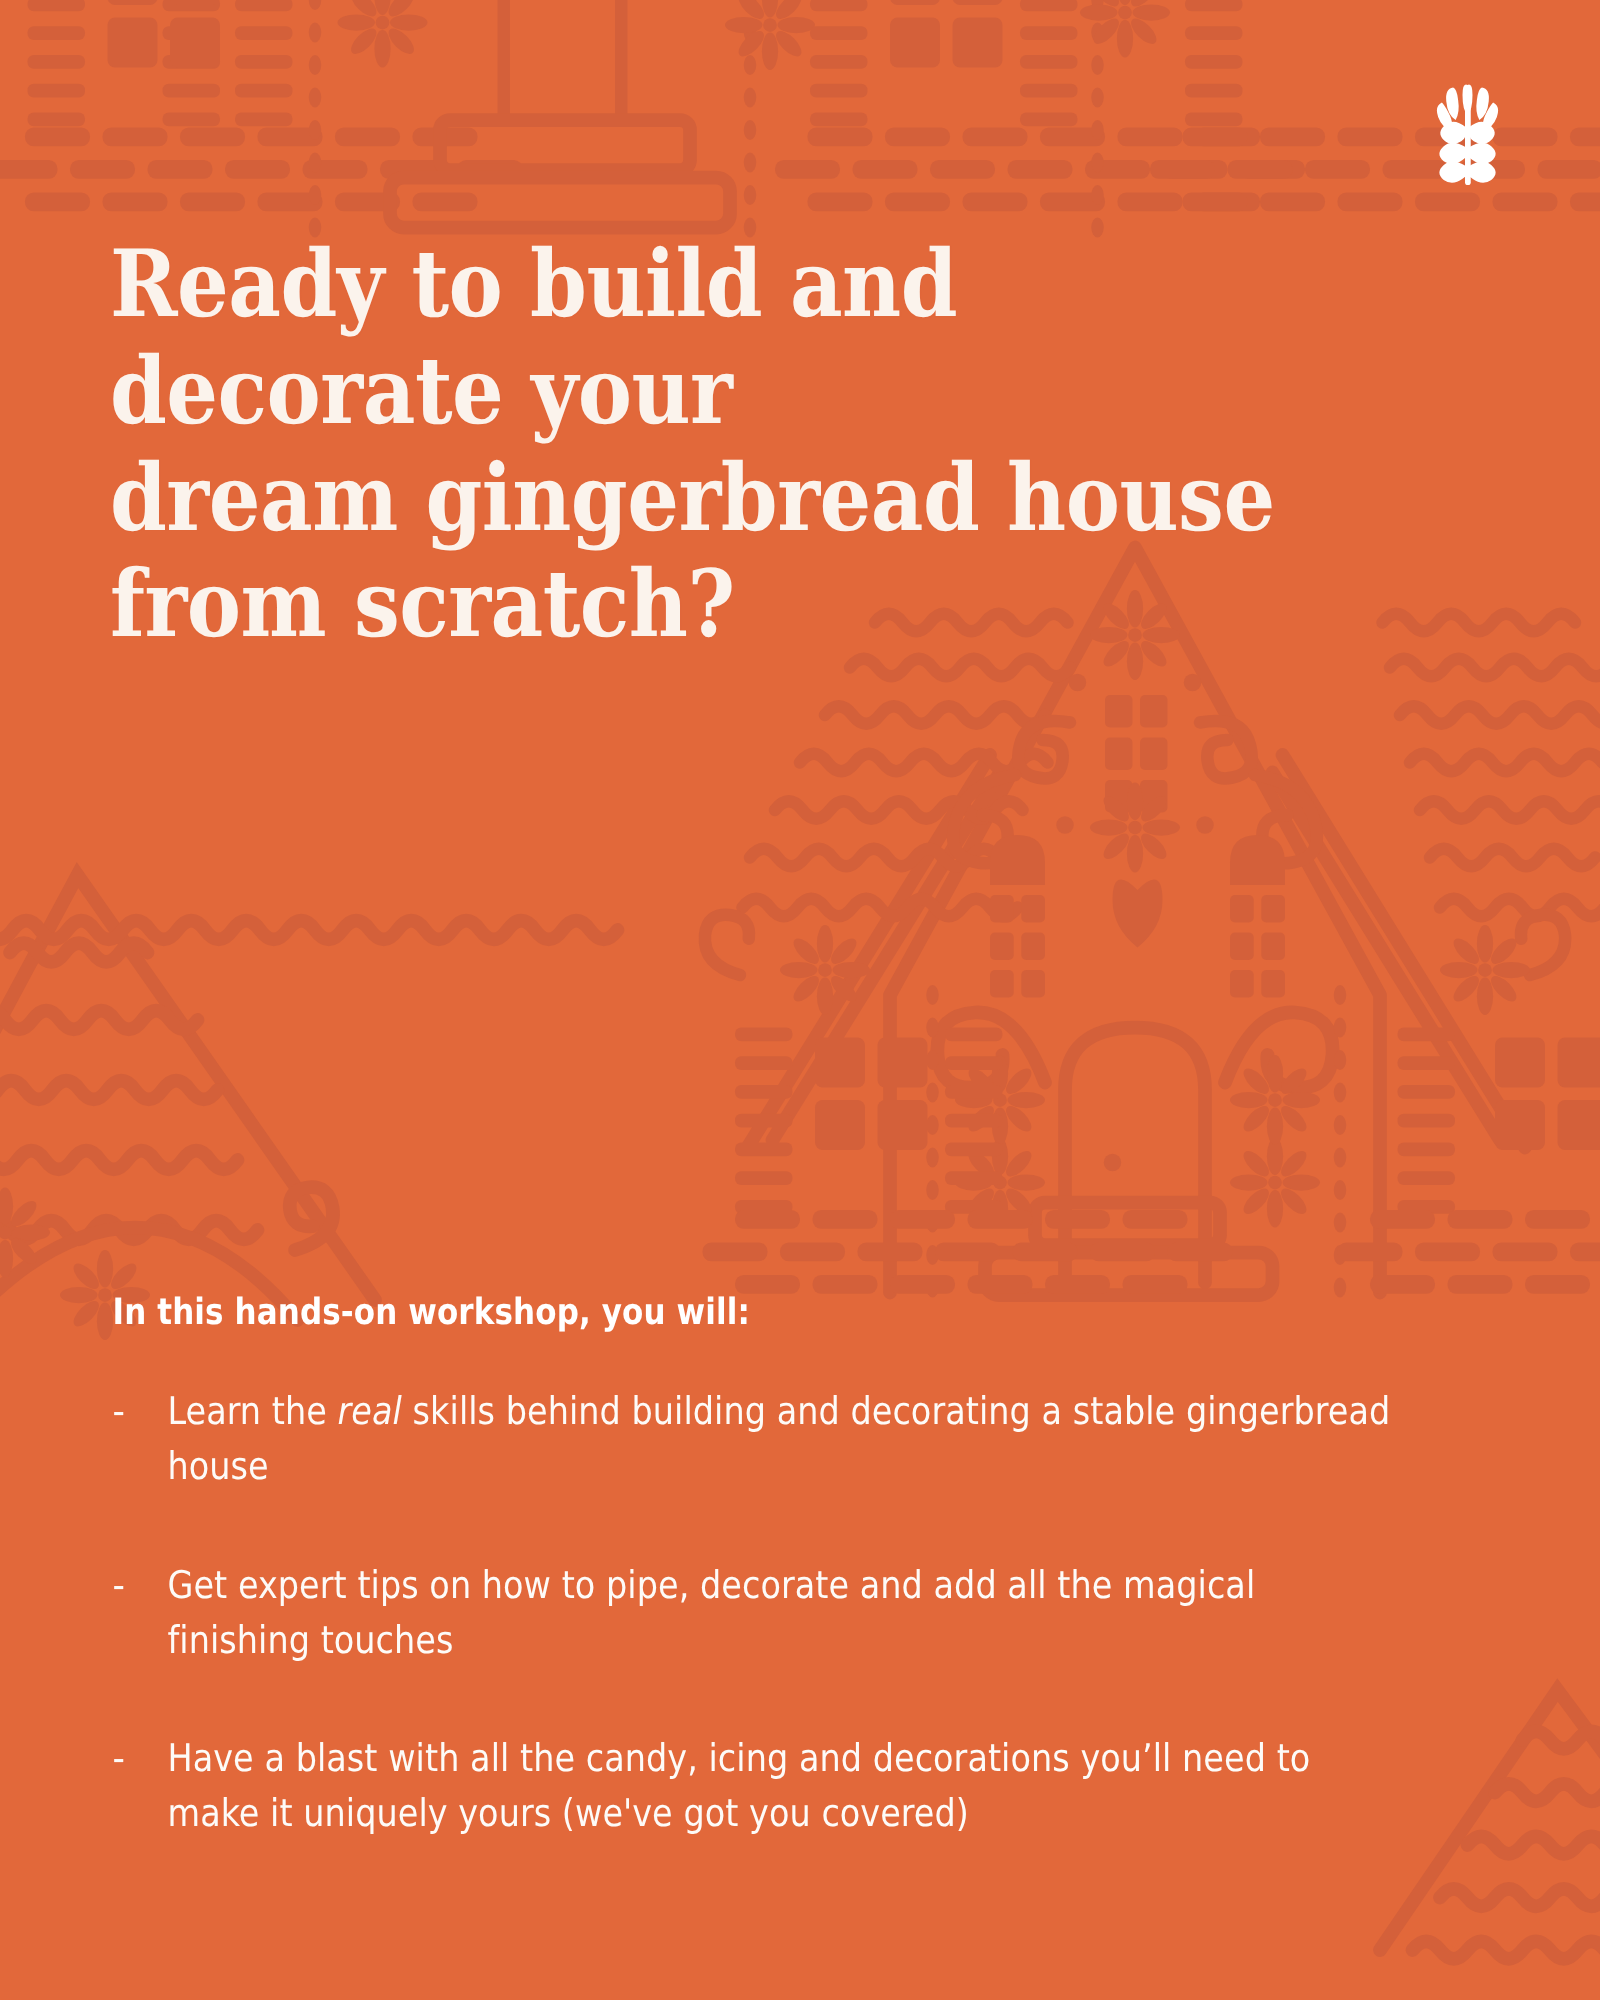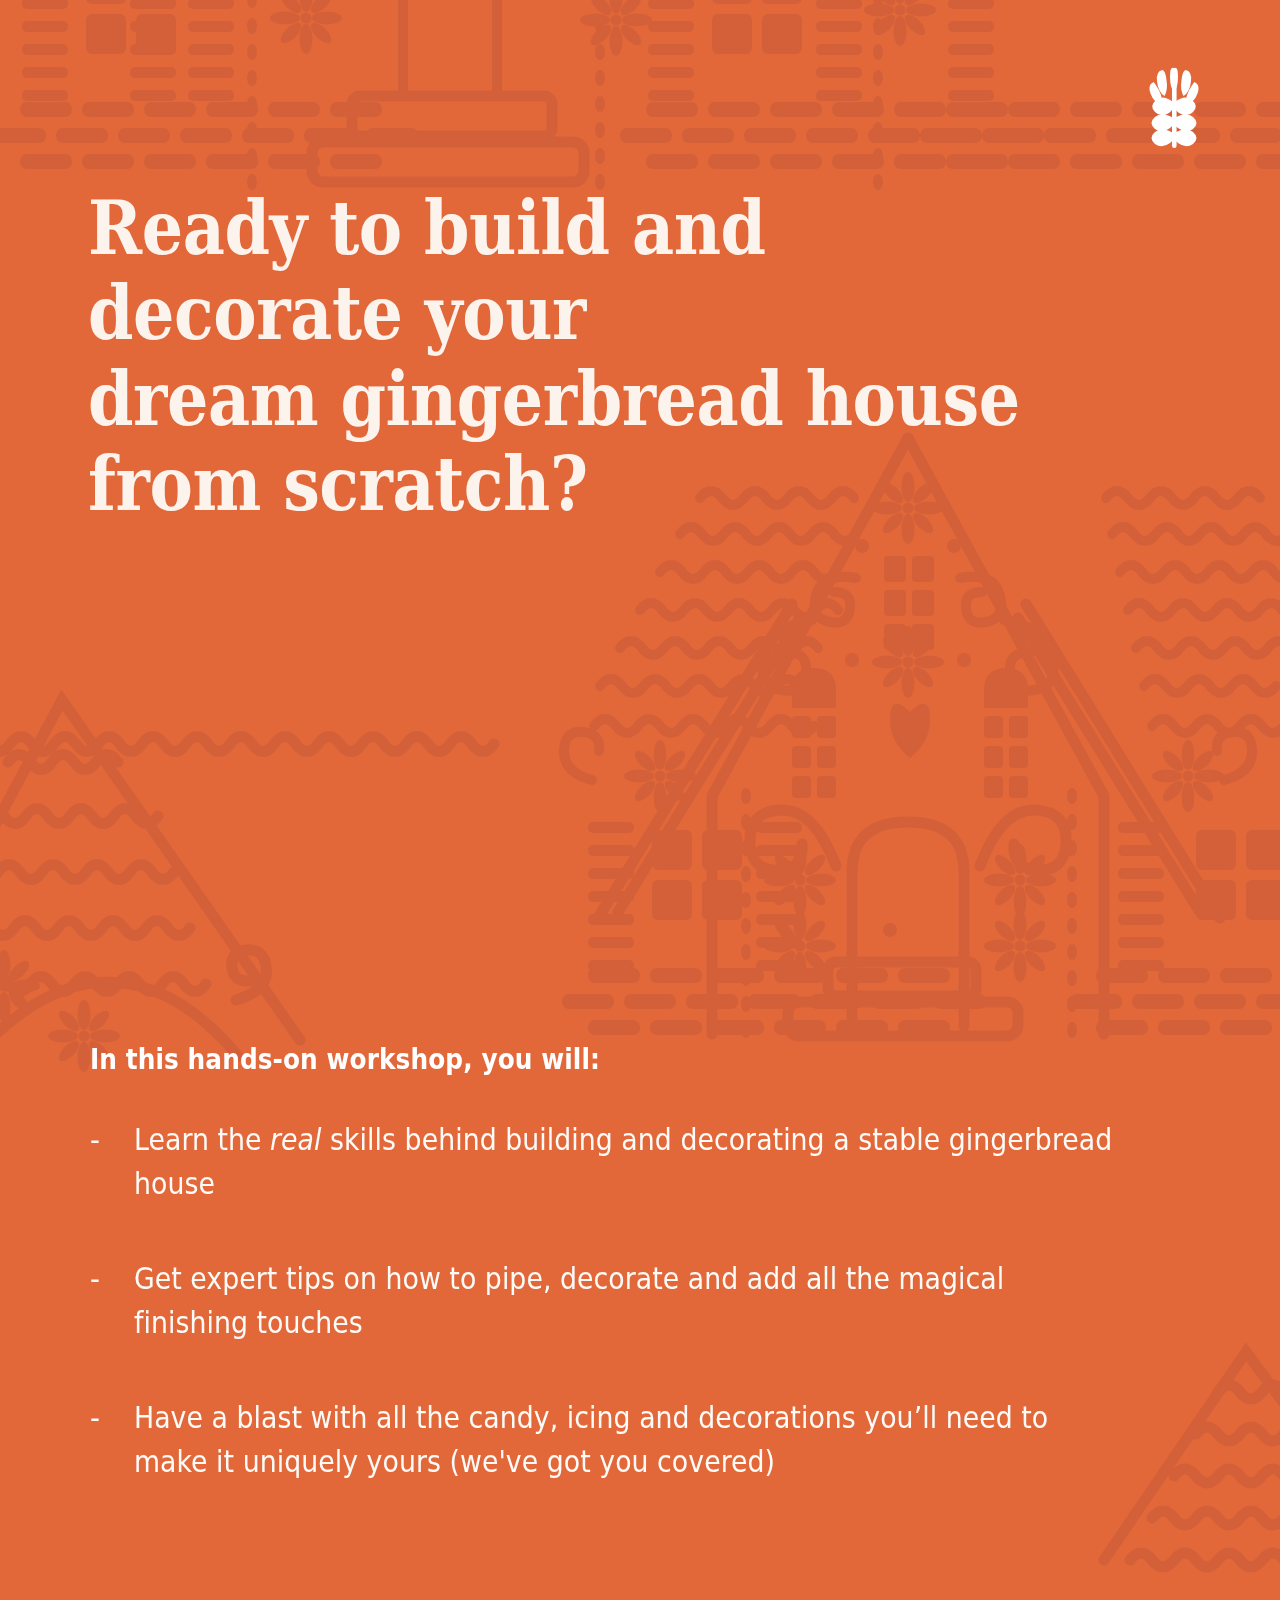--- a/index.html
+++ b/index.html
@@ -51,21 +51,20 @@
        1.4px 0.8px 0 rgba(226,104,58,0.13);
   }
   #headline .ln { display:block; white-space:nowrap; }
 
   
   #copy {
     position:absolute;
     left:90px; top:1032px;
     width:1060px;
     color:#FFFFFF;
-    margin-top:10px;
   }
 
   #subhead {
     font-family:"DejaVu Sans Condensed", "DejaVu Sans", sans-serif;
     font-weight:700;
     font-size:29px;
     line-height:1.2;
     letter-spacing:0.1px;
     transform:scaleX(0.95);
     transform-origin:left top;

